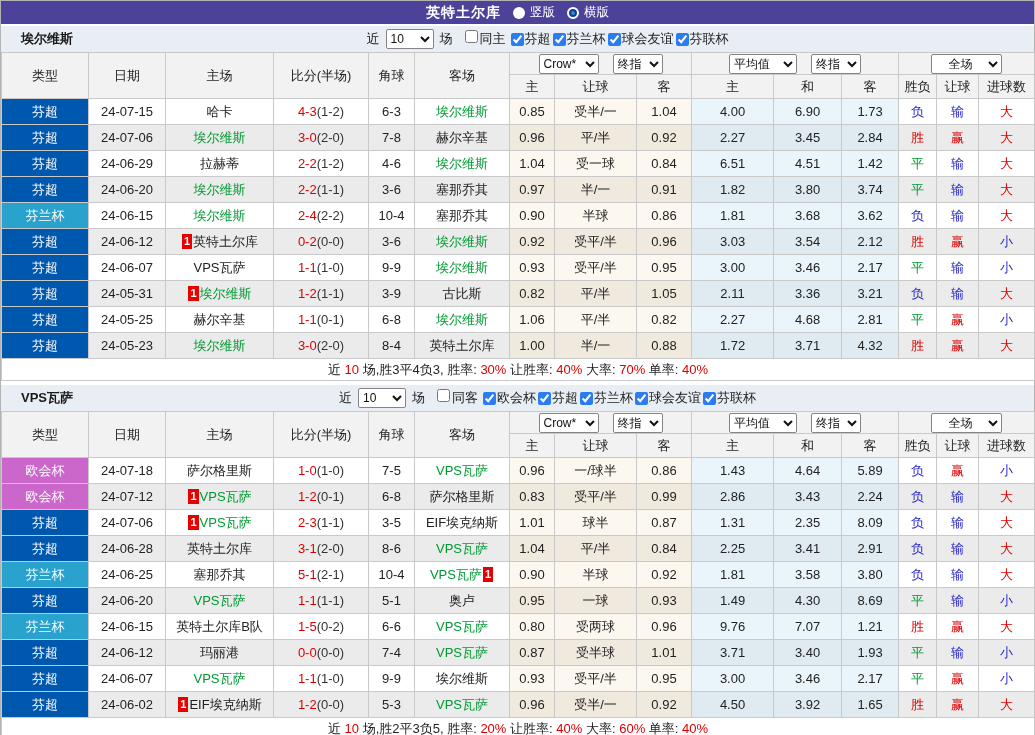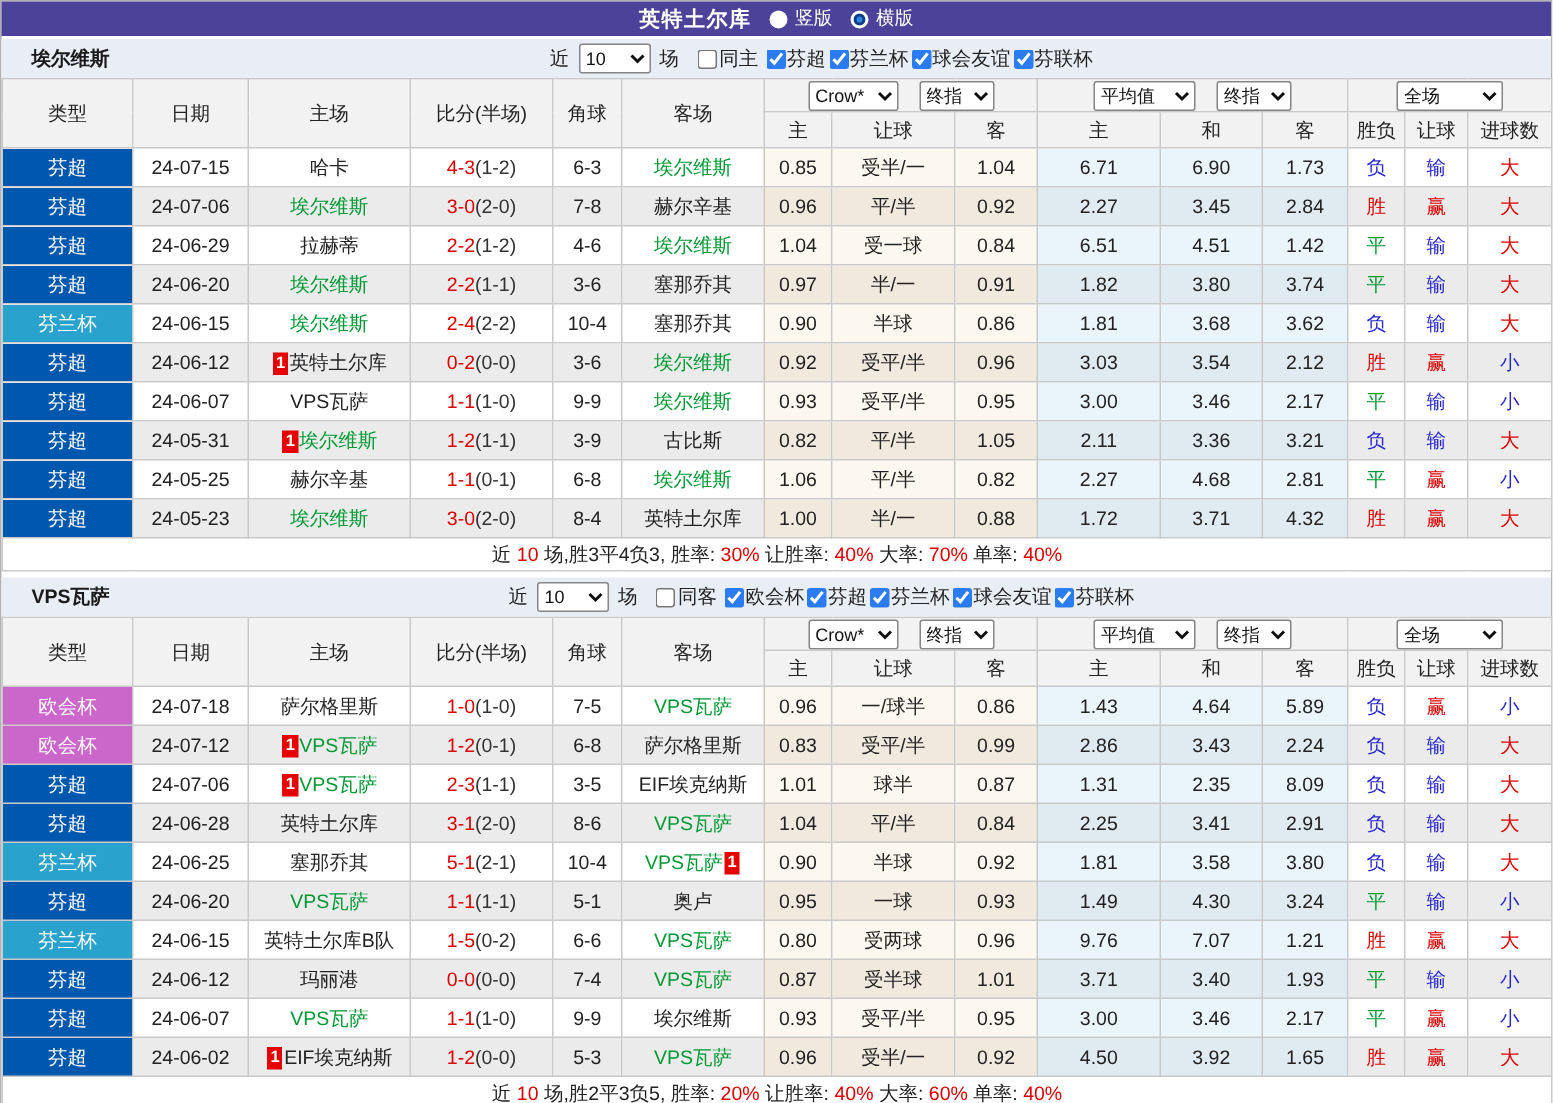--- a/index.html
+++ b/index.html
@@ -56,21 +56,21 @@
   .filters select { margin: 0 3px; }
   select {
     font-size: 12px;
     height: 20px;
     border: 1px solid #858585;
     border-radius: 2px;
     background: #fff;
     color: #111;
   }
   .count-select { width: 48px; }
-  .same-label { display: inline-flex; align-items: center; margin-left: 4px; }
+  .same-label { display: inline-flex; margin-left: 4px; }
   .league-wrap { display: inline-flex; align-items: center; }
   .league-filter { display: inline-flex; align-items: center; }
   input[type="checkbox"] {
     width: 13px; height: 13px;
     accent-color: var(--accent, #2b7cf0);
     margin: 0 2px 0 5px;
   }
   .league-filter input[type="checkbox"] { margin: 0 1px 0 2px; }
   
   table { width: 100%; border-collapse: collapse; table-layout: fixed; }
@@ -84,21 +84,21 @@
     overflow: hidden;
     color: #222;
   }
   thead th { background: var(--header-bg, #f2f2f2); font-weight: normal; }
   thead tr.ctrl-row th { height: 22px; }
   thead tr.sub-row th { height: 24px; }
   .hdr-selects { display: flex; align-items: center; justify-content: center; gap: 14px; }
   .bookmaker-select { width: 60px; }
   .final-select { width: 50px; }
   .average-select { width: 68px; }
-  .scope-select { width: 71px; }
+  .scope-select { width: 71px; text-align: center; }
   tbody tr:nth-child(odd) td { background: #ffffff; }
   tbody tr:nth-child(even) td { background: #ebebeb; }
   tbody tr:nth-child(odd) td.col-crow { background: var(--col-crow, #fdf8ef); }
   tbody tr:nth-child(even) td.col-crow { background: #f0e9de; }
   tbody tr:nth-child(odd) td.col-avg { background: var(--col-avg, #eaf5fb); }
   tbody tr:nth-child(even) td.col-avg { background: #dfebf1; }
   tbody td.col-type { color: #fff; }
   tbody td.col-type.league-super { background: var(--league-super, #0057ae) !important; }
   tbody td.col-type.league-cup { background: var(--league-cup, #29a3cd) !important; }
   tbody td.col-type.league-euro { background: var(--league-euro, #cb66cb) !important; }
@@ -238,21 +238,21 @@
     <td>
       <span class="score-ft">4-3</span><span class="score-ht">(1-2)</span>
     </td>
     <td>6-3</td>
     <td>
       <span class="self">埃尔维斯</span>
     </td>
     <td class="col-crow">0.85</td>
     <td class="col-crow">受半/一</td>
     <td class="col-crow">1.04</td>
-    <td class="col-avg">6.71</td>
+    <td class="col-avg">4.00</td>
     <td class="col-avg">6.90</td>
     <td class="col-avg">1.73</td>
     <td class="blue">负</td>
     <td class="blue">输</td>
     <td class="red">大</td>
   </tr>
 
   <tr>
     <td class="col-type league-super">芬超</td>
     <td>24-07-06</td>
@@ -724,21 +724,21 @@
     </td>
     <td>5-1</td>
     <td>
       <span>奥卢</span>
     </td>
     <td class="col-crow">0.95</td>
     <td class="col-crow">一球</td>
     <td class="col-crow">0.93</td>
     <td class="col-avg">1.49</td>
     <td class="col-avg">4.30</td>
-    <td class="col-avg">3.24</td>
+    <td class="col-avg">8.69</td>
     <td class="green">平</td>
     <td class="blue">输</td>
     <td class="blue">小</td>
   </tr>
 
   <tr>
     <td class="col-type league-cup">芬兰杯</td>
     <td>24-06-15</td>
     <td>
       <span>英特土尔库B队</span>

